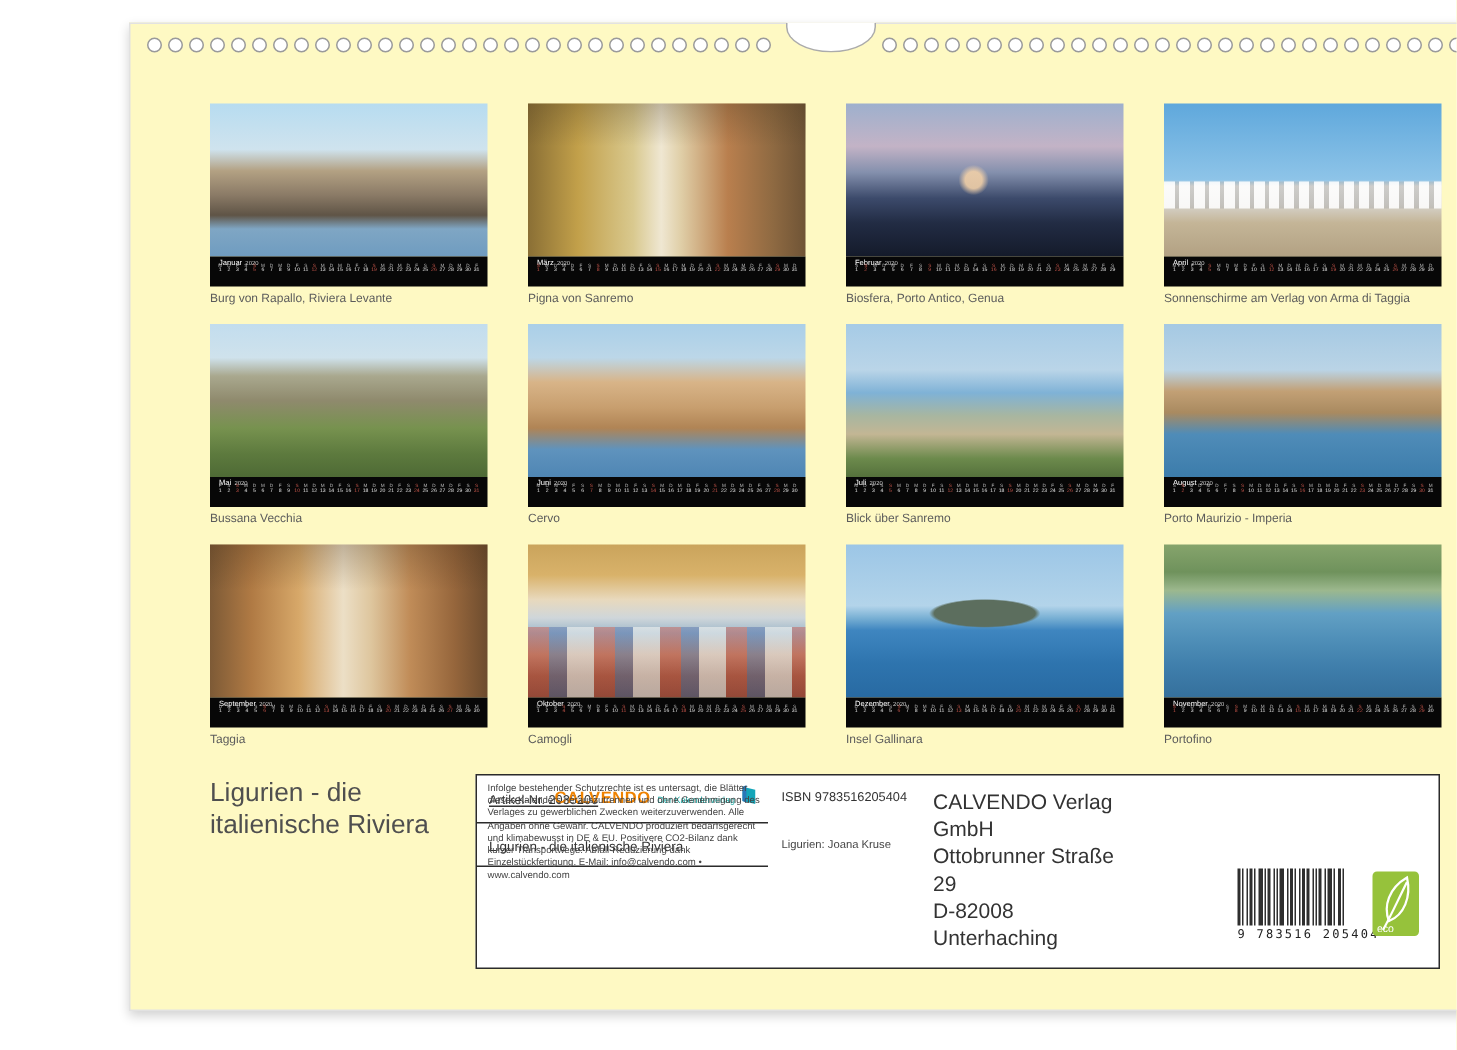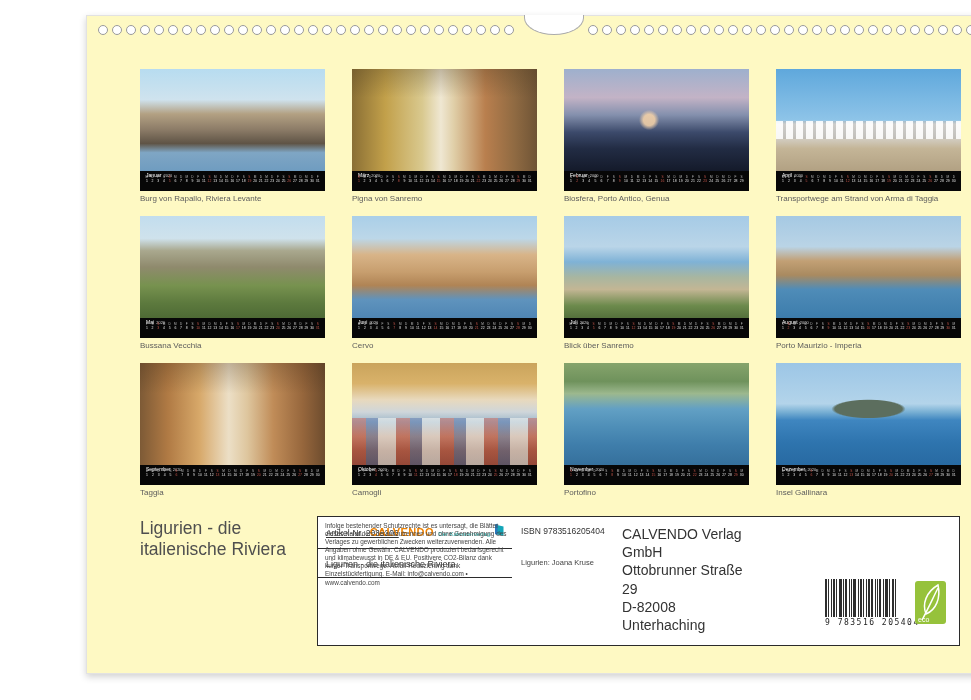--- a/index.html
+++ b/index.html
@@ -698,21 +698,21 @@
             <span class="day">
               <div class="wd">M</div>
               <div class="nm">29</div>
             </span>
             <span class="day">
               <div class="wd">D</div>
               <div class="nm">30</div>
             </span>
           </span>
     </div>
-    <div class="caption">Transportwege am Strand von Arma di Taggia</div>
+    <div class="caption">Sonnenschirme am Verlag von Arma di Taggia</div>
   </div>
 
   <div class="month-card">
     <div class="photo photo-5"></div>
     <div class="cal-bar">
       <span class="bar-label">
         <span class="mn">Mai</span><span class="yr">2020</span>
       </span>
       <span class="days">
             <span class="day">
@@ -1510,20 +1510,156 @@
             <span class="day">
               <div class="wd">S</div>
               <div class="nm">31</div>
             </span>
           </span>
     </div>
     <div class="caption">Camogli</div>
   </div>
 
   <div class="month-card">
+    <div class="photo photo-12"></div>
+    <div class="cal-bar">
+      <span class="bar-label">
+        <span class="mn">Dezember</span><span class="yr">2020</span>
+      </span>
+      <span class="days">
+            <span class="day">
+              <div class="wd">D</div>
+              <div class="nm">1</div>
+            </span>
+            <span class="day">
+              <div class="wd">M</div>
+              <div class="nm">2</div>
+            </span>
+            <span class="day">
+              <div class="wd">D</div>
+              <div class="nm">3</div>
+            </span>
+            <span class="day">
+              <div class="wd">F</div>
+              <div class="nm">4</div>
+            </span>
+            <span class="day">
+              <div class="wd">S</div>
+              <div class="nm">5</div>
+            </span>
+            <span class="day sun">
+              <div class="wd">S</div>
+              <div class="nm">6</div>
+            </span>
+            <span class="day">
+              <div class="wd">M</div>
+              <div class="nm">7</div>
+            </span>
+            <span class="day">
+              <div class="wd">D</div>
+              <div class="nm">8</div>
+            </span>
+            <span class="day">
+              <div class="wd">M</div>
+              <div class="nm">9</div>
+            </span>
+            <span class="day">
+              <div class="wd">D</div>
+              <div class="nm">10</div>
+            </span>
+            <span class="day">
+              <div class="wd">F</div>
+              <div class="nm">11</div>
+            </span>
+            <span class="day">
+              <div class="wd">S</div>
+              <div class="nm">12</div>
+            </span>
+            <span class="day sun">
+              <div class="wd">S</div>
+              <div class="nm">13</div>
+            </span>
+            <span class="day">
+              <div class="wd">M</div>
+              <div class="nm">14</div>
+            </span>
+            <span class="day">
+              <div class="wd">D</div>
+              <div class="nm">15</div>
+            </span>
+            <span class="day">
+              <div class="wd">M</div>
+              <div class="nm">16</div>
+            </span>
+            <span class="day">
+              <div class="wd">D</div>
+              <div class="nm">17</div>
+            </span>
+            <span class="day">
+              <div class="wd">F</div>
+              <div class="nm">18</div>
+            </span>
+            <span class="day">
+              <div class="wd">S</div>
+              <div class="nm">19</div>
+            </span>
+            <span class="day sun">
+              <div class="wd">S</div>
+              <div class="nm">20</div>
+            </span>
+            <span class="day">
+              <div class="wd">M</div>
+              <div class="nm">21</div>
+            </span>
+            <span class="day">
+              <div class="wd">D</div>
+              <div class="nm">22</div>
+            </span>
+            <span class="day">
+              <div class="wd">M</div>
+              <div class="nm">23</div>
+            </span>
+            <span class="day">
+              <div class="wd">D</div>
+              <div class="nm">24</div>
+            </span>
+            <span class="day">
+              <div class="wd">F</div>
+              <div class="nm">25</div>
+            </span>
+            <span class="day">
+              <div class="wd">S</div>
+              <div class="nm">26</div>
+            </span>
+            <span class="day sun">
+              <div class="wd">S</div>
+              <div class="nm">27</div>
+            </span>
+            <span class="day">
+              <div class="wd">M</div>
+              <div class="nm">28</div>
+            </span>
+            <span class="day">
+              <div class="wd">D</div>
+              <div class="nm">29</div>
+            </span>
+            <span class="day">
+              <div class="wd">M</div>
+              <div class="nm">30</div>
+            </span>
+            <span class="day">
+              <div class="wd">D</div>
+              <div class="nm">31</div>
+            </span>
+          </span>
+    </div>
+    <div class="caption">Insel Gallinara</div>
+  </div>
+
+  <div class="month-card">
     <div class="photo photo-11"></div>
     <div class="cal-bar">
       <span class="bar-label">
         <span class="mn">November</span><span class="yr">2020</span>
       </span>
       <span class="days">
             <span class="day sun">
               <div class="wd">S</div>
               <div class="nm">1</div>
             </span>
@@ -1639,156 +1775,20 @@
               <div class="wd">S</div>
               <div class="nm">29</div>
             </span>
             <span class="day">
               <div class="wd">M</div>
               <div class="nm">30</div>
             </span>
           </span>
     </div>
     <div class="caption">Portofino</div>
-  </div>
-
-  <div class="month-card">
-    <div class="photo photo-12"></div>
-    <div class="cal-bar">
-      <span class="bar-label">
-        <span class="mn">Dezember</span><span class="yr">2020</span>
-      </span>
-      <span class="days">
-            <span class="day">
-              <div class="wd">D</div>
-              <div class="nm">1</div>
-            </span>
-            <span class="day">
-              <div class="wd">M</div>
-              <div class="nm">2</div>
-            </span>
-            <span class="day">
-              <div class="wd">D</div>
-              <div class="nm">3</div>
-            </span>
-            <span class="day">
-              <div class="wd">F</div>
-              <div class="nm">4</div>
-            </span>
-            <span class="day">
-              <div class="wd">S</div>
-              <div class="nm">5</div>
-            </span>
-            <span class="day sun">
-              <div class="wd">S</div>
-              <div class="nm">6</div>
-            </span>
-            <span class="day">
-              <div class="wd">M</div>
-              <div class="nm">7</div>
-            </span>
-            <span class="day">
-              <div class="wd">D</div>
-              <div class="nm">8</div>
-            </span>
-            <span class="day">
-              <div class="wd">M</div>
-              <div class="nm">9</div>
-            </span>
-            <span class="day">
-              <div class="wd">D</div>
-              <div class="nm">10</div>
-            </span>
-            <span class="day">
-              <div class="wd">F</div>
-              <div class="nm">11</div>
-            </span>
-            <span class="day">
-              <div class="wd">S</div>
-              <div class="nm">12</div>
-            </span>
-            <span class="day sun">
-              <div class="wd">S</div>
-              <div class="nm">13</div>
-            </span>
-            <span class="day">
-              <div class="wd">M</div>
-              <div class="nm">14</div>
-            </span>
-            <span class="day">
-              <div class="wd">D</div>
-              <div class="nm">15</div>
-            </span>
-            <span class="day">
-              <div class="wd">M</div>
-              <div class="nm">16</div>
-            </span>
-            <span class="day">
-              <div class="wd">D</div>
-              <div class="nm">17</div>
-            </span>
-            <span class="day">
-              <div class="wd">F</div>
-              <div class="nm">18</div>
-            </span>
-            <span class="day">
-              <div class="wd">S</div>
-              <div class="nm">19</div>
-            </span>
-            <span class="day sun">
-              <div class="wd">S</div>
-              <div class="nm">20</div>
-            </span>
-            <span class="day">
-              <div class="wd">M</div>
-              <div class="nm">21</div>
-            </span>
-            <span class="day">
-              <div class="wd">D</div>
-              <div class="nm">22</div>
-            </span>
-            <span class="day">
-              <div class="wd">M</div>
-              <div class="nm">23</div>
-            </span>
-            <span class="day">
-              <div class="wd">D</div>
-              <div class="nm">24</div>
-            </span>
-            <span class="day">
-              <div class="wd">F</div>
-              <div class="nm">25</div>
-            </span>
-            <span class="day">
-              <div class="wd">S</div>
-              <div class="nm">26</div>
-            </span>
-            <span class="day sun">
-              <div class="wd">S</div>
-              <div class="nm">27</div>
-            </span>
-            <span class="day">
-              <div class="wd">M</div>
-              <div class="nm">28</div>
-            </span>
-            <span class="day">
-              <div class="wd">D</div>
-              <div class="nm">29</div>
-            </span>
-            <span class="day">
-              <div class="wd">M</div>
-              <div class="nm">30</div>
-            </span>
-            <span class="day">
-              <div class="wd">D</div>
-              <div class="nm">31</div>
-            </span>
-          </span>
-    </div>
-    <div class="caption">Insel Gallinara</div>
   </div>
 </div>
 
   <div class="footer-title">
     <div>Ligurien - die</div>
     <div>italienische Riviera</div>
   </div>
 
   <div class="ibox box-a">
     <div class="row1">

